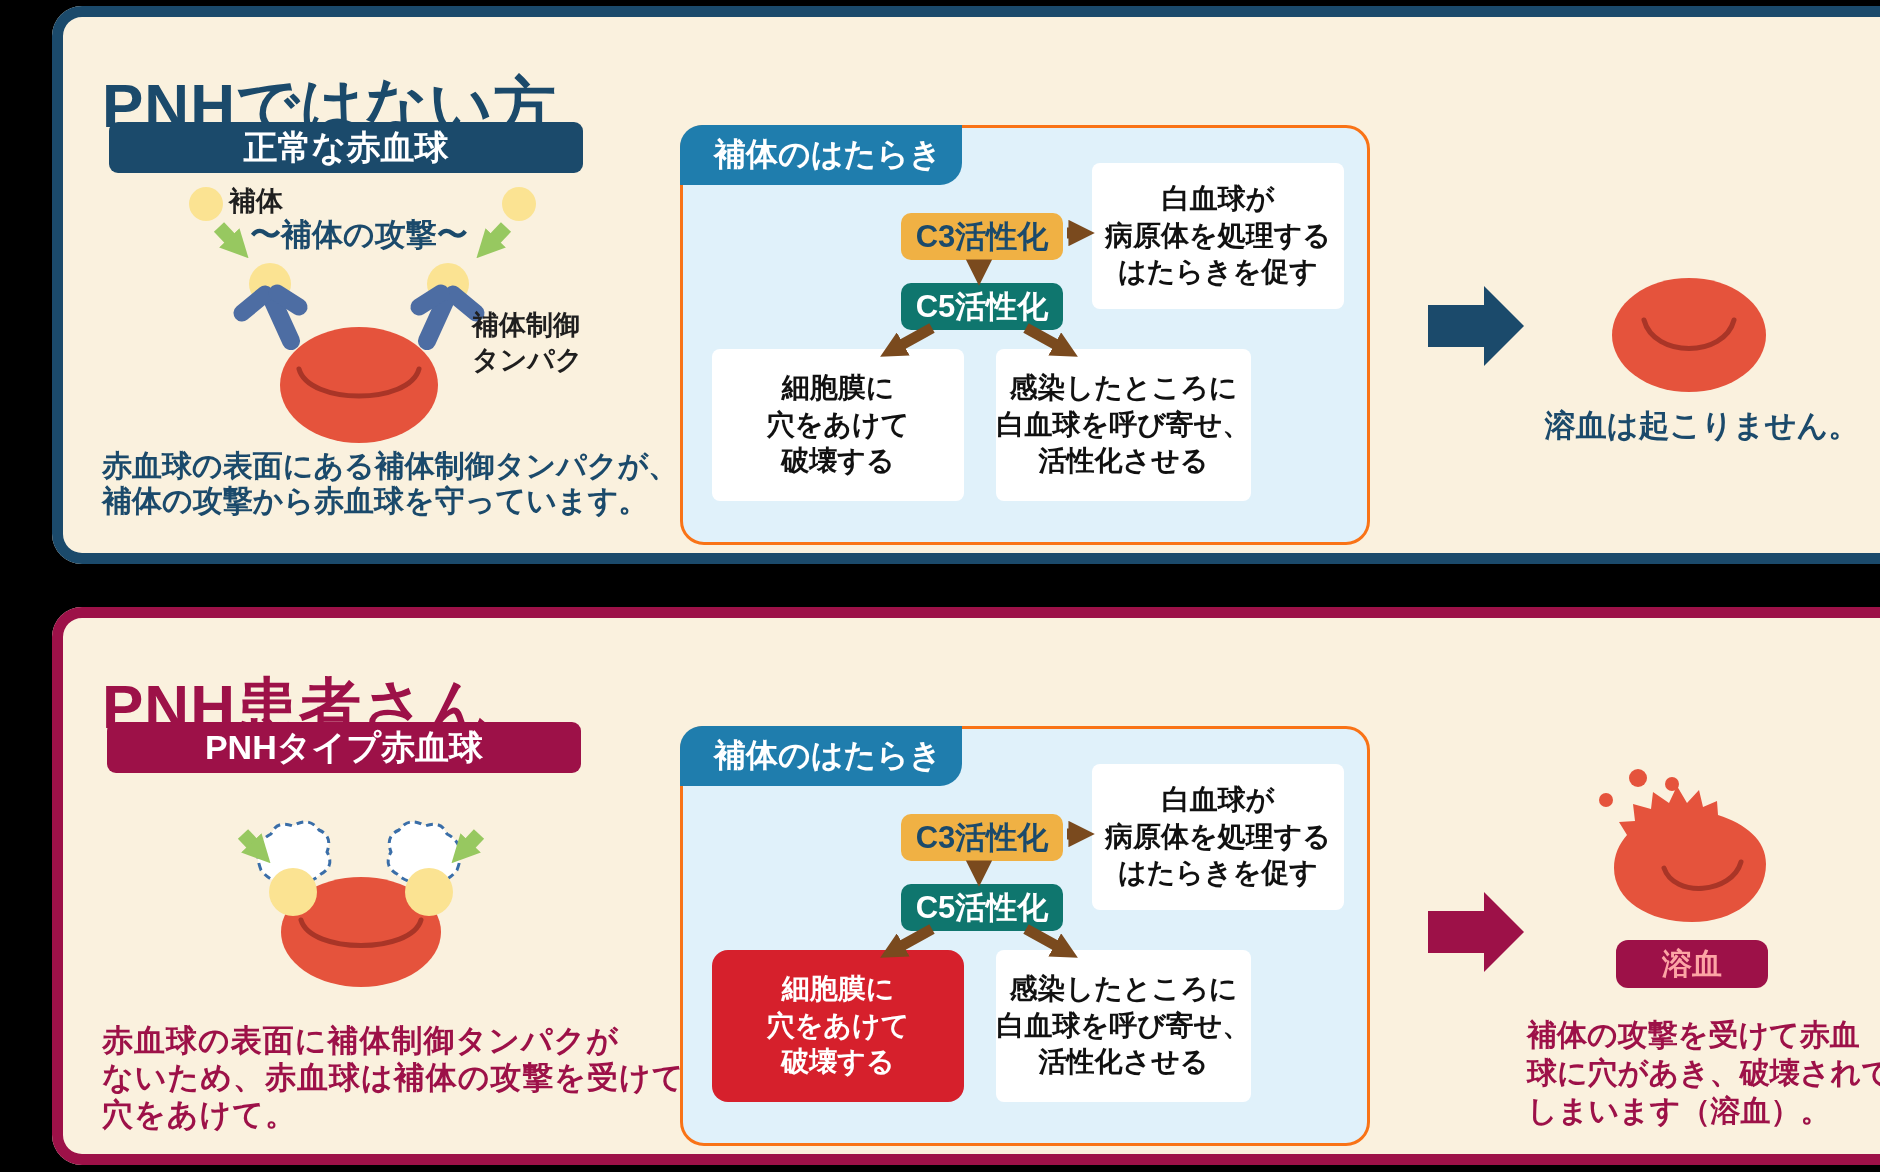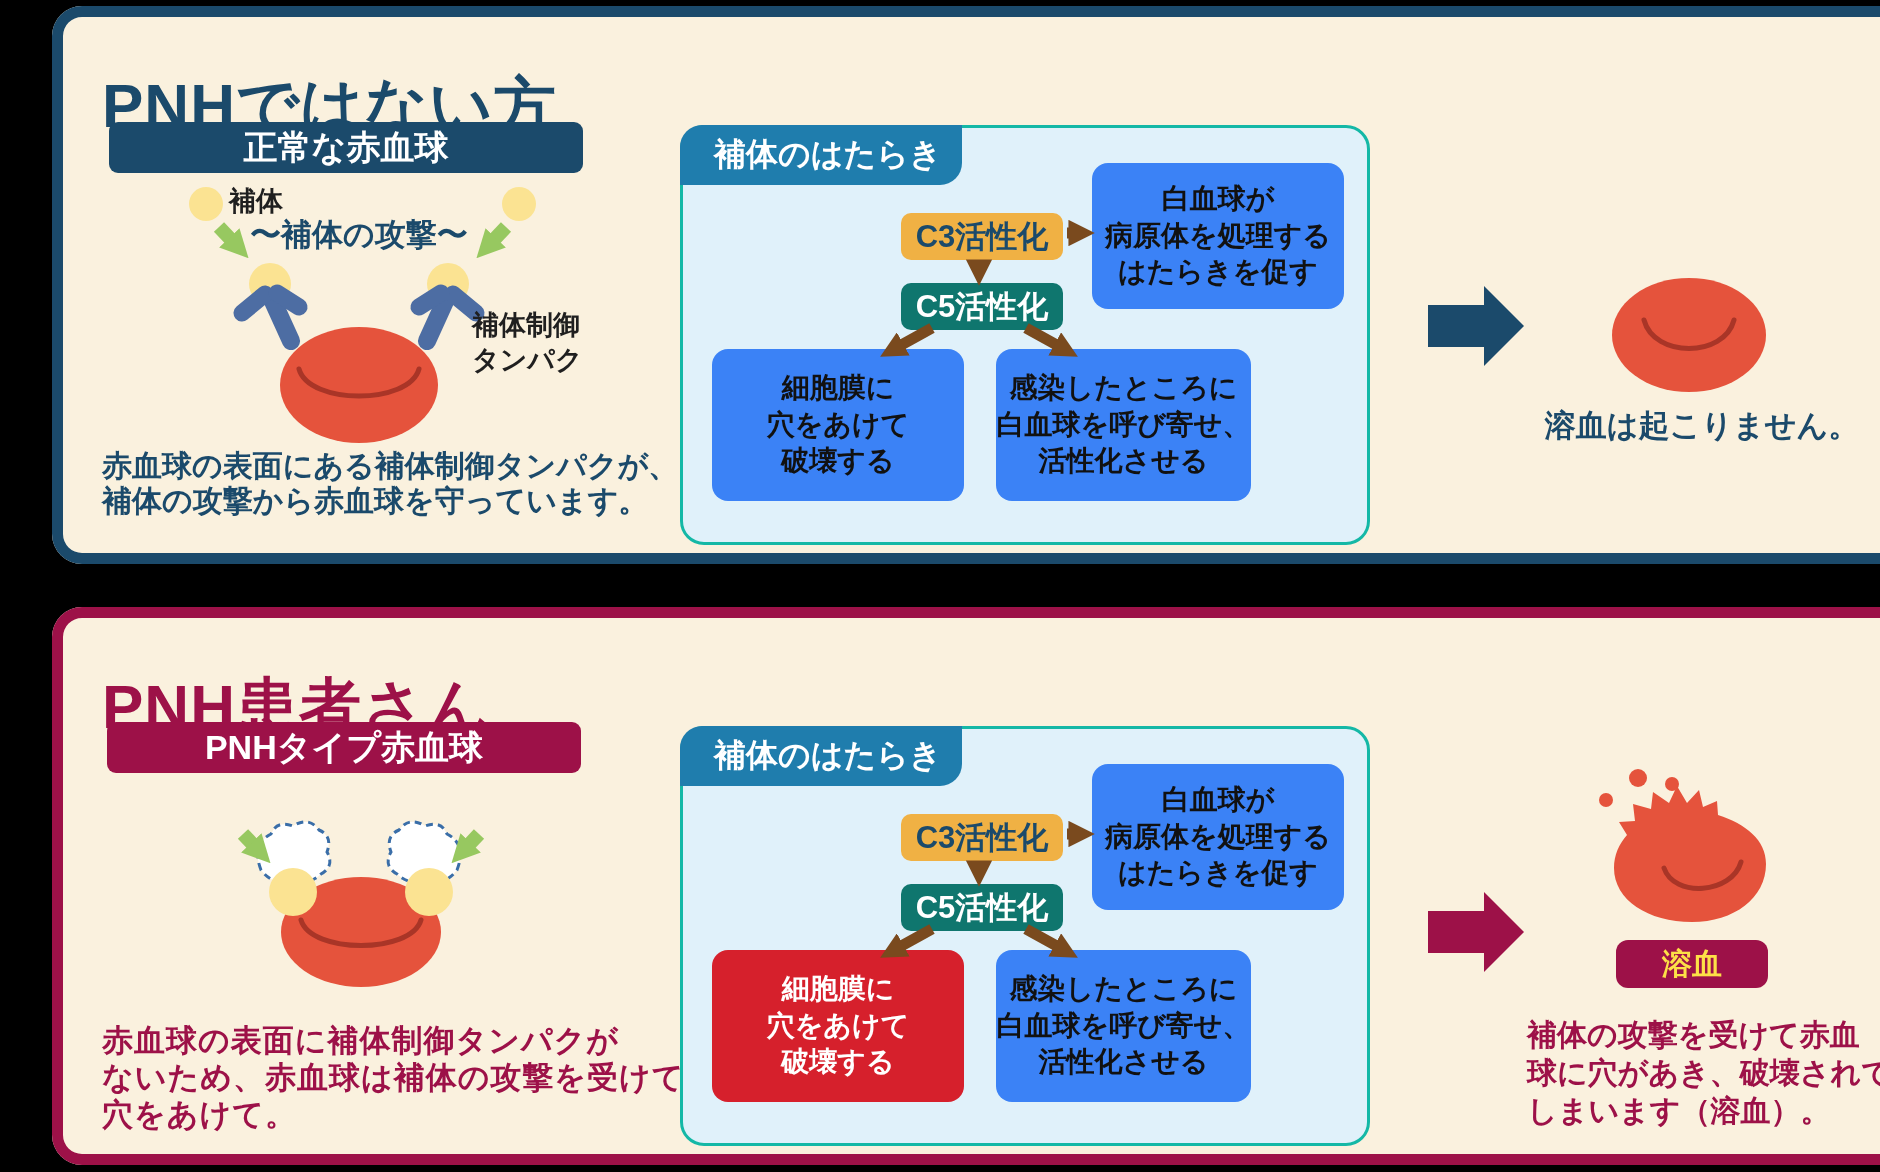--- a/index.html
+++ b/index.html
@@ -17,39 +17,39 @@
   .type-badge.navy{background:#1b4a6b;}
   .type-badge.maroon{background:#9d1148;}
   .small-label{font-size:27px;font-weight:700;color:#1f1f1f;line-height:1.3;white-space:nowrap;}
   .attack-label{font-size:31px;font-weight:700;color:#1b4a6b;white-space:nowrap;}
   .caption{font-weight:700;white-space:nowrap;}
   .caption.navy{color:#1b4a6b;font-size:30px;line-height:35px;}
   .caption.maroon{color:#9d1148;font-size:31px;line-height:37px;letter-spacing:1px;}
   .result-caption{color:#9d1148;font-size:30px;line-height:38px;font-weight:700;white-space:nowrap;}
   .result-text{color:#1b4a6b;font-size:31px;font-weight:700;text-align:center;width:440px;white-space:nowrap;}
   
-  .flowbox{position:absolute;width:690px;height:420px;background:#e0f1fa;border:3px solid #14b8a6;
+  .flowbox{position:absolute;width:690px;height:420px;background:#e0f1fa;border:3px solid #f97316;
            border-radius:24px;box-sizing:border-box;}
   .flow-tab{position:absolute;left:-3px;top:-3px;width:282px;height:60px;background:#1f7dad;
             border-radius:22px 0 22px 0;color:#fff;font-size:32px;font-weight:700;
             display:flex;align-items:center;padding-left:34px;box-sizing:border-box;white-space:nowrap;}
   .fnode{position:absolute;display:flex;align-items:center;justify-content:center;
          font-weight:700;text-align:center;box-sizing:border-box;}
   .fnode.c3{left:218px;top:85px;width:162px;height:47px;background:#f0b144;border-radius:10px;
             color:#1b4a6b;font-size:31px;}
   .fnode.c5{left:218px;top:155px;width:162px;height:47px;background:#0f766e;border-radius:10px;
             color:#fff;font-size:31px;}
-  .fnode.gray{background:#3b82f6;border-radius:16px;color:#111;font-size:28px;line-height:1.32;
+  .fnode.gray{background:#ffffff;border-radius:8px;color:#111;font-size:28px;line-height:1.32;
               flex-direction:column;}
   .fnode.red{background:#d6202c;border-radius:16px;color:#fff;font-size:28px;line-height:1.32;
              flex-direction:column;}
   .fnode.promote{left:409px;top:35px;width:252px;height:146px;}
   .fnode.destroy{left:29px;top:221px;width:252px;height:152px;}
   .fnode.recruit{left:313px;top:221px;width:255px;height:152px;}
-  .hemo-badge{width:152px;height:48px;background:#9d1148;border-radius:12px;color:#fde047;
+  .hemo-badge{width:152px;height:48px;background:#9d1148;border-radius:12px;color:#fca5a5;
               font-size:30px;font-weight:700;display:flex;align-items:center;justify-content:center;}
   svg{display:block;}
 </style>
 </head>
 <body>
 
 <div class="page">
 
   <section class="panel top">
     <h1 class="abs panel-title" style="left:50px;top:16px;">PNHではない方</h1>

